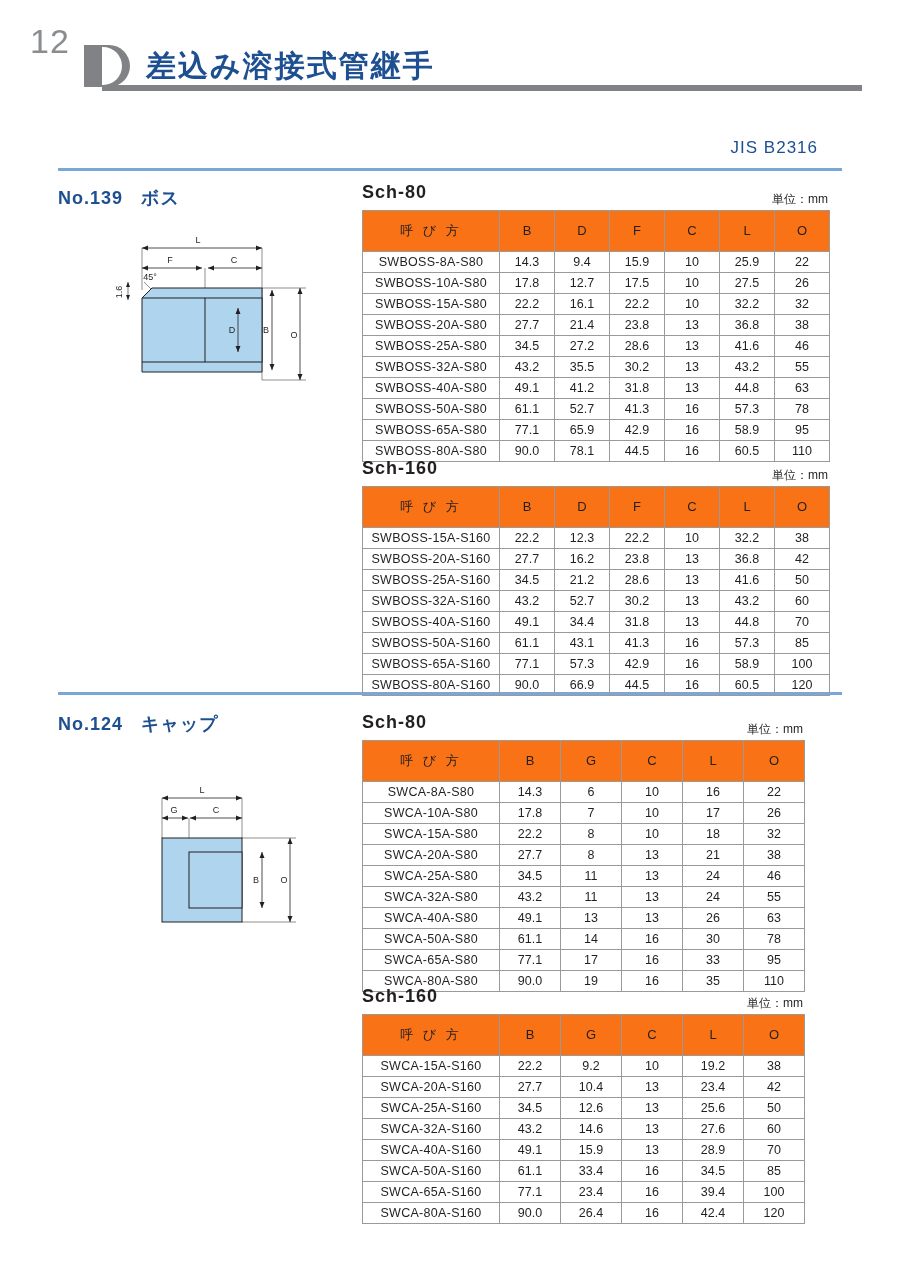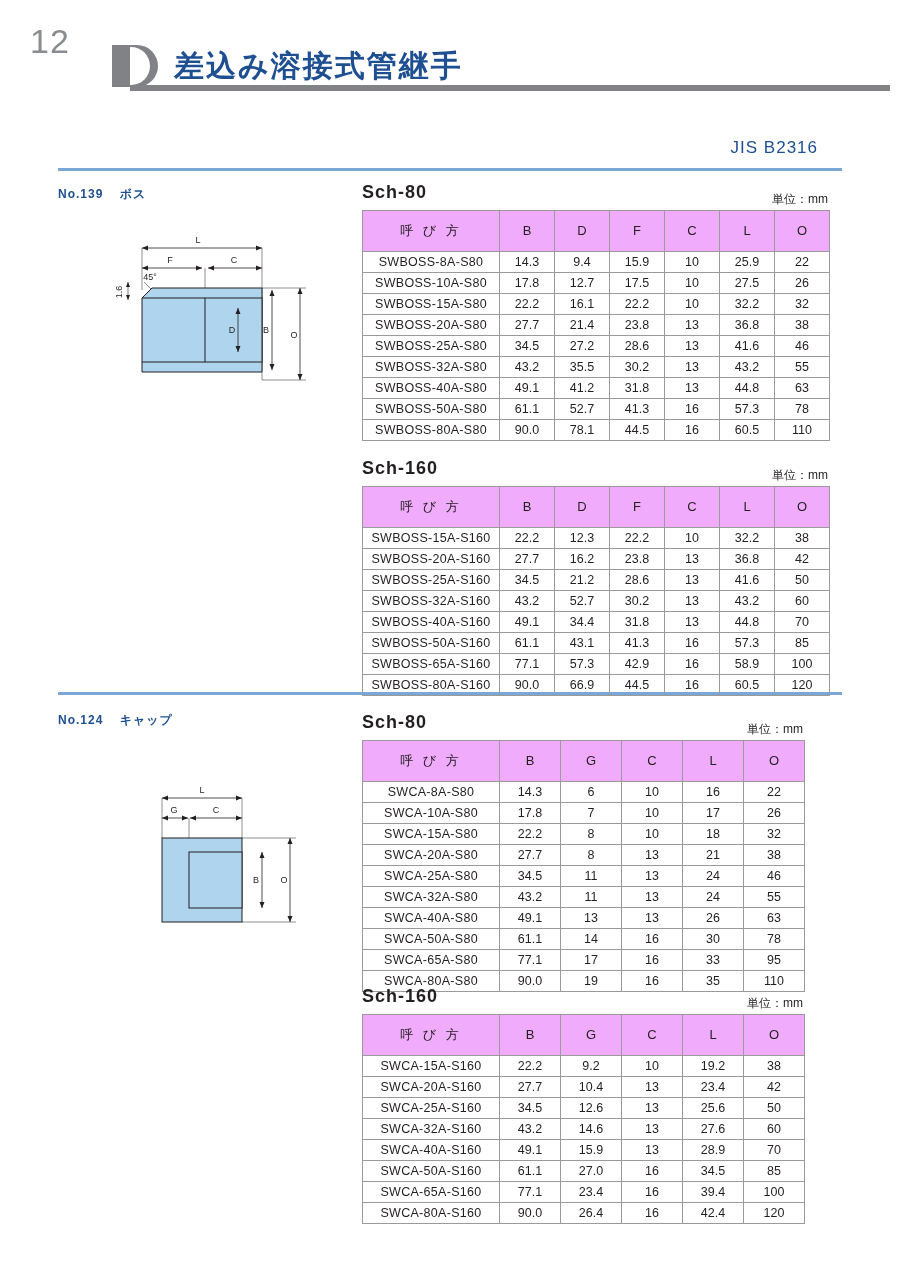--- a/index.html
+++ b/index.html
@@ -21,21 +21,21 @@
     position: absolute;
     left: 30px;
     top: 22px;
     font-size: 34px;
     color: #8a8d8f;
     font-family: "Liberation Sans", sans-serif;
     letter-spacing: 1px;
   }
   .title-bar {
     position: absolute;
-    left: 112px;
+    left: 84px;
     top: 45px;
     width: 760px;
     height: 42px;
   }
   .title-bar .tab-shape {
     position: absolute;
     left: 0;
     top: 0;
     width: 46px;
     height: 42px;
@@ -84,21 +84,21 @@
     position: absolute;
     height: 3px;
     background: #7ba7d7;
   }
   .rule-top { left: 58px; top: 168px; width: 784px; }
   .rule-mid { left: 58px; top: 692px; width: 784px; }
 
   
   .section-label {
     position: absolute;
-    font-size: 12px;
+    font-size: 18px;
     font-weight: bold;
     color: #1d4f91;
     letter-spacing: 1px;
   }
   .section-label .num { margin-right: 12px; }
 
   
   .drawing {
     position: absolute;
   }
@@ -130,21 +130,21 @@
   }
   table.spec th, table.spec td {
     border: 1px solid #9a9a9a;
     text-align: center;
     font-weight: normal;
     padding: 0;
     height: 20px;
     line-height: 20px;
   }
   table.spec thead th {
-    background: #f0abfc;
+    background: #f97316;
     height: 40px;
     line-height: 40px;
     font-size: 13px;
   }
   table.spec thead th.name-col {
     letter-spacing: 3px;
   }
   table.spec td.name-col {
     text-align: center;
     letter-spacing: 0.3px;
@@ -322,20 +322,29 @@
         <tr>
           <td class="name-col">SWBOSS-50A-S80</td>
           <td>61.1</td>
           <td>52.7</td>
           <td>41.3</td>
           <td>16</td>
           <td>57.3</td>
           <td>78</td>
         </tr>
         <tr>
+          <td class="name-col">SWBOSS-65A-S80</td>
+          <td>77.1</td>
+          <td>65.9</td>
+          <td>42.9</td>
+          <td>16</td>
+          <td>58.9</td>
+          <td>95</td>
+        </tr>
+        <tr>
           <td class="name-col">SWBOSS-80A-S80</td>
           <td>90.0</td>
           <td>78.1</td>
           <td>44.5</td>
           <td>16</td>
           <td>60.5</td>
           <td>110</td>
         </tr>
       </tbody>
   </table>
@@ -632,21 +641,21 @@
           <td class="name-col">SWCA-40A-S160</td>
           <td>49.1</td>
           <td>15.9</td>
           <td>13</td>
           <td>28.9</td>
           <td>70</td>
         </tr>
         <tr>
           <td class="name-col">SWCA-50A-S160</td>
           <td>61.1</td>
-          <td>27.0</td>
+          <td>33.4</td>
           <td>16</td>
           <td>34.5</td>
           <td>85</td>
         </tr>
         <tr>
           <td class="name-col">SWCA-65A-S160</td>
           <td>77.1</td>
           <td>23.4</td>
           <td>16</td>
           <td>39.4</td>

